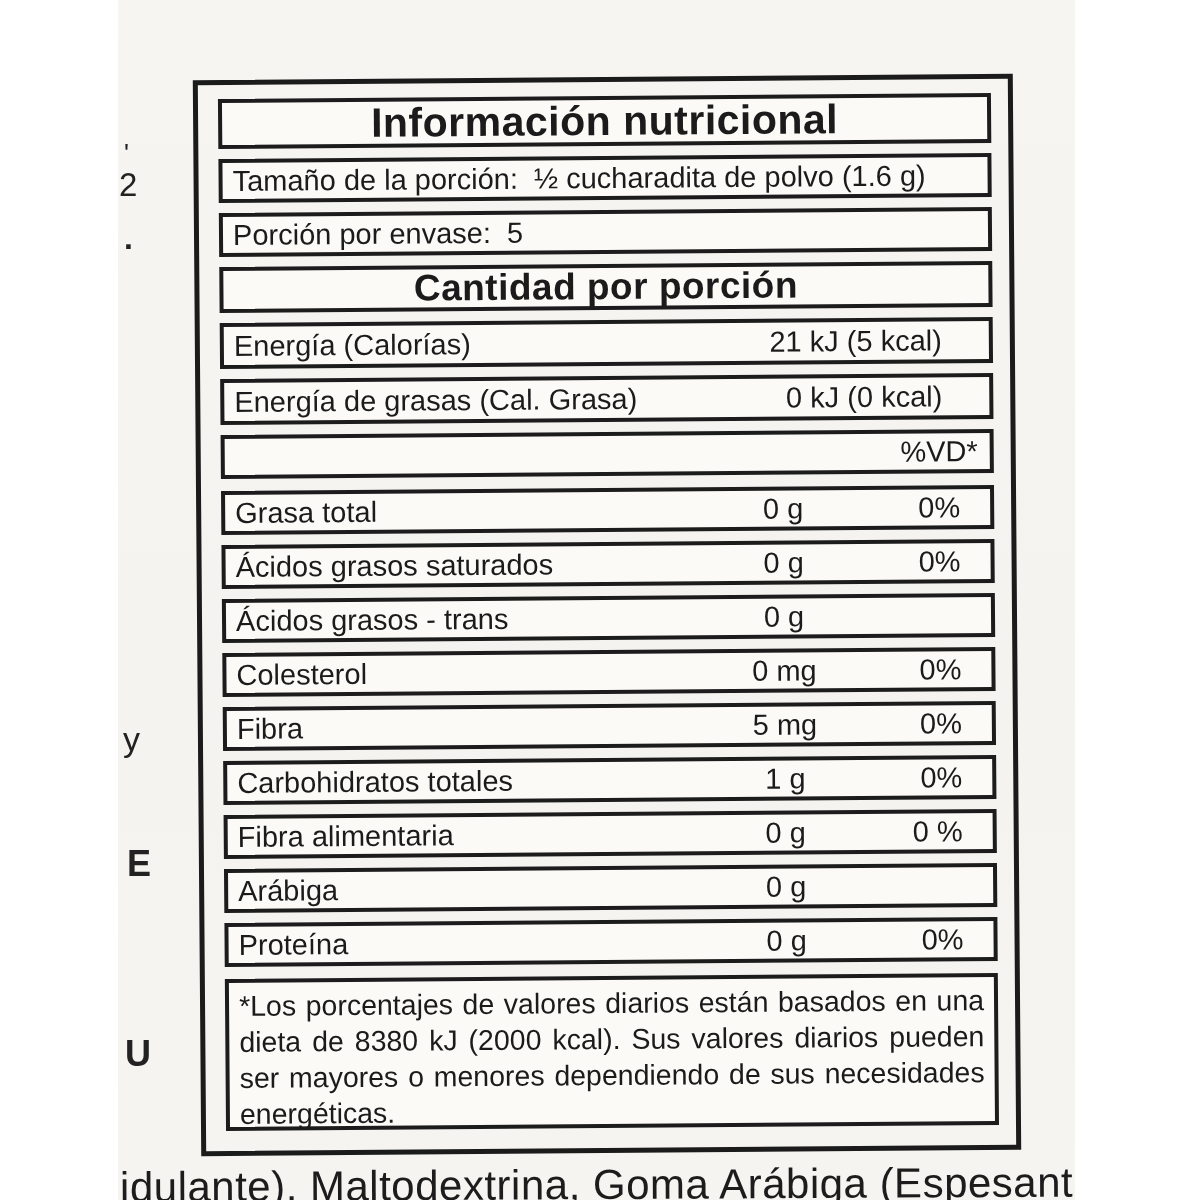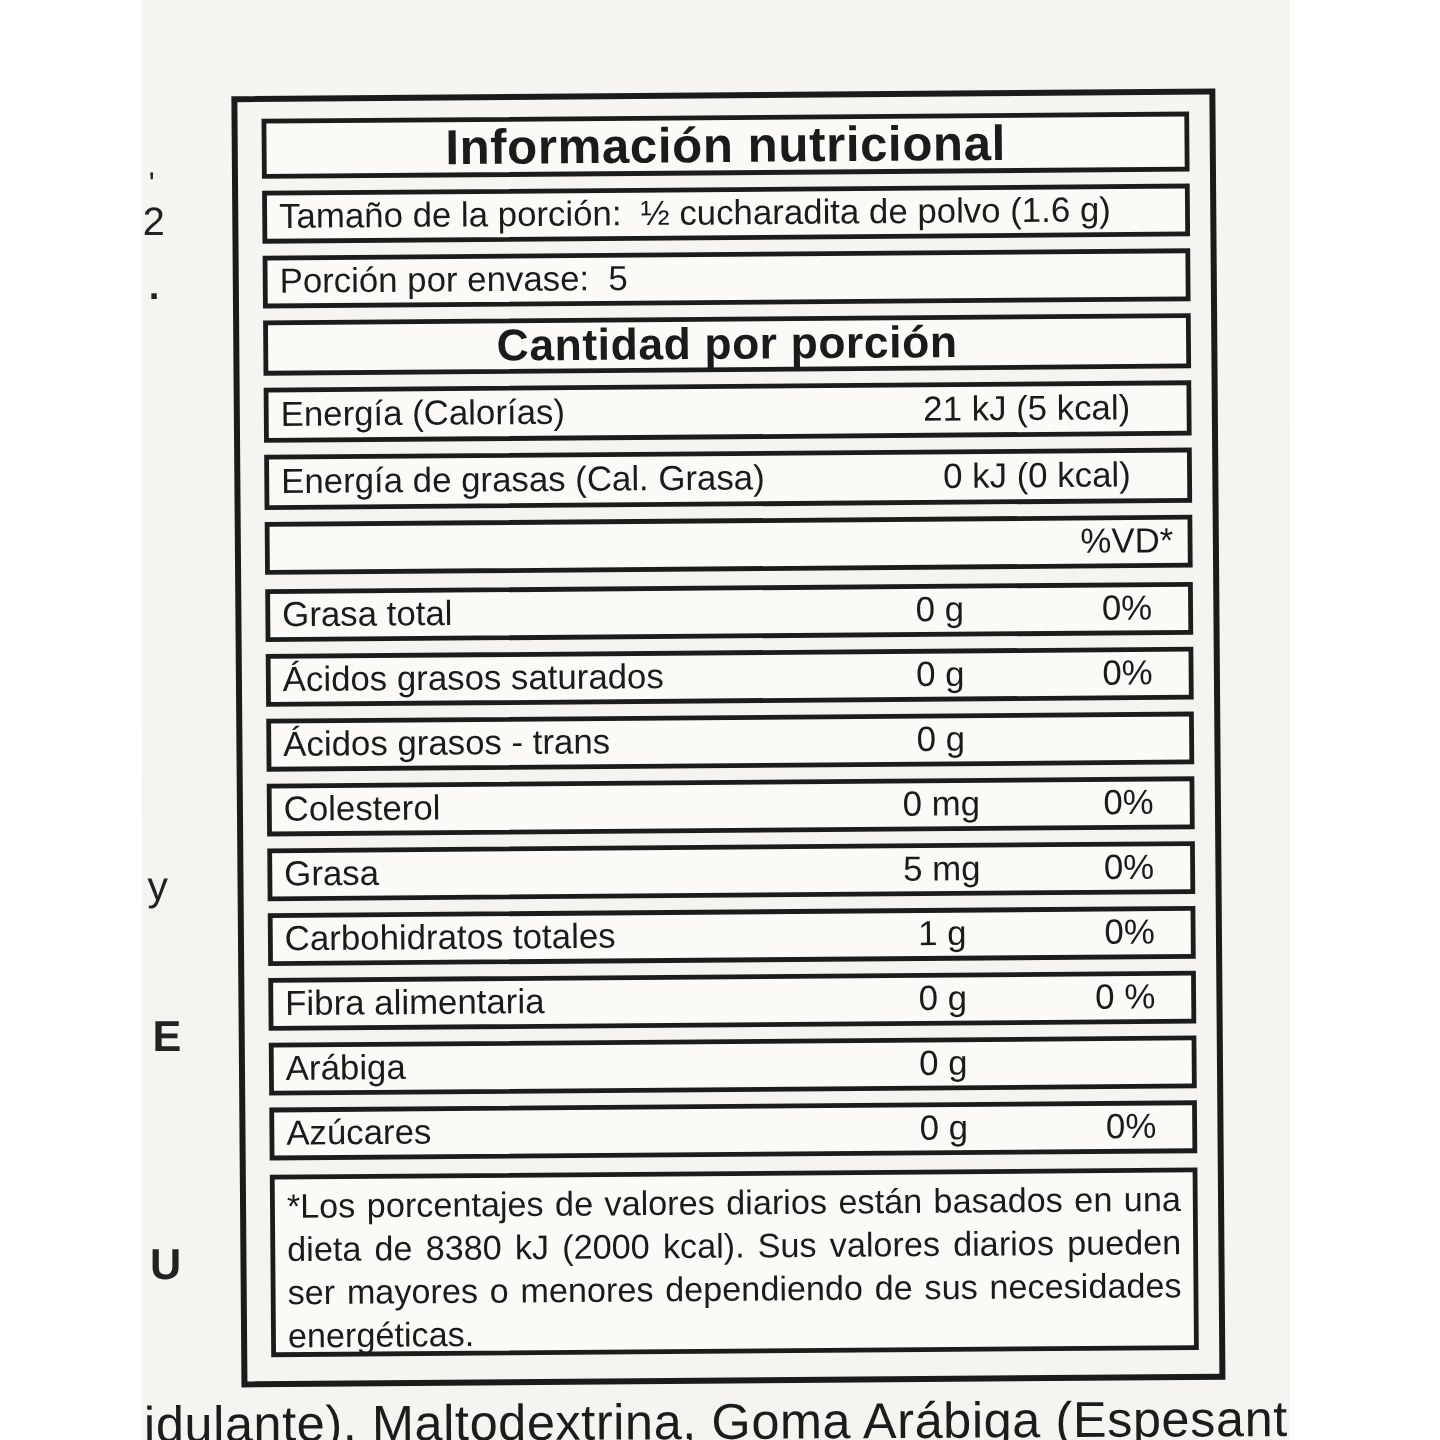--- a/index.html
+++ b/index.html
@@ -133,21 +133,21 @@
         <span class="dv"></span>
       </div>
 
       <div class="box b-nrow">
         <span>Colesterol</span>
         <span class="amt">0 mg</span>
         <span class="dv">0%</span>
       </div>
 
       <div class="box b-nrow">
-        <span>Grasa</span>
+        <span>Fibra</span>
         <span class="amt">5 mg</span>
         <span class="dv">0%</span>
       </div>
 
       <div class="box b-nrow">
         <span>Carbohidratos totales</span>
         <span class="amt">1 g</span>
         <span class="dv">0%</span>
       </div>
 
@@ -157,21 +157,21 @@
         <span class="dv">0 %</span>
       </div>
 
       <div class="box b-nrow">
         <span>Arábiga</span>
         <span class="amt">0 g</span>
         <span class="dv"></span>
       </div>
 
       <div class="box b-nrow gap-lg">
-        <span>Azúcares</span>
+        <span>Proteína</span>
         <span class="amt">0 g</span>
         <span class="dv">0%</span>
       </div>
 
       <div class="box b-footnote">*Los porcentajes de valores diarios están basados en una dieta de 8380 kJ (2000 kcal). Sus valores diarios pueden ser mayores o menores dependiendo de sus necesidades energéticas.</div>
 
     </div>
 
     <div class="bottom-partial">idulante), Maltodextrina, Goma Arábiga (Espesante)</div>
 

